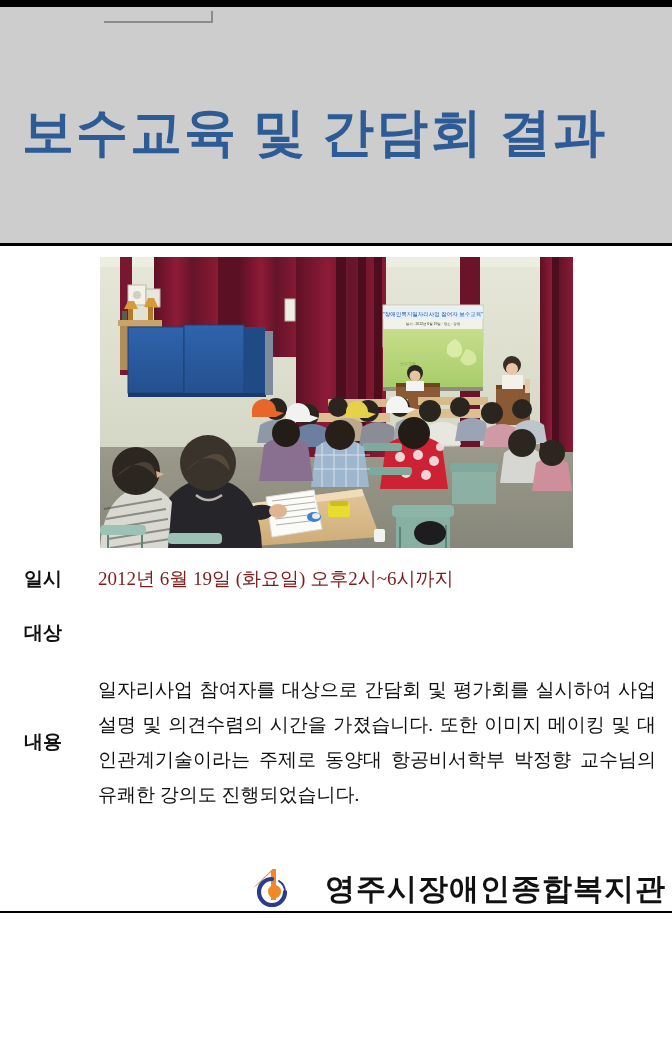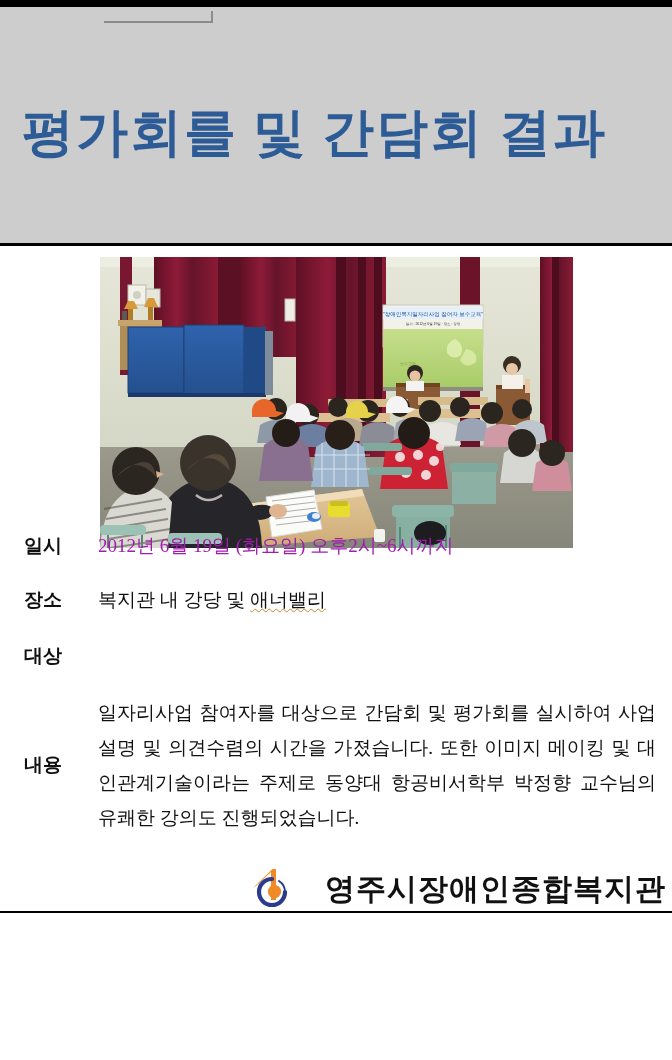--- a/index.html
+++ b/index.html
@@ -75,21 +75,21 @@
     width: 473px;
     height: 291px;
     overflow: hidden;
     background: #d8d6cf;
   }
   .photo-svg { display:block; width:473px; height:291px; }
 
   
   .info {
     position: absolute;
-    top: 527px;
+    top: 560px;
     left: 0;
     width: 672px;
   }
   .row {
     position: relative;
     display: flex;
     align-items: flex-start;
   }
   .row-label {
     width: 74px;
@@ -102,21 +102,21 @@
   }
   .row-value {
     flex: 1 1 auto;
     font-size: 19px;
     color: #111111;
     font-family: "Liberation Serif", "DejaVu Serif", serif;
     padding-right: 16px;
   }
   .r1 { height: 56px; }
   .r1 .row-label { padding-top: 6px; }
-  .r1 .row-value { padding-top: 6px; color: #a21caf; }
+  .r1 .row-value { padding-top: 6px; color: #7f1d1d; }
   .r2 { height: 56px; }
   .r2 .row-label { padding-top: 4px; }
   .r2 .row-value { padding-top: 4px; }
   .r3 { height: 56px; }
   .r3 .row-label { padding-top: 4px; }
   .r3 .row-value { padding-top: 4px; }
 
   .r4 { min-height: 140px; align-items: center; }
   .r4 .row-label { padding-top: 0; }
   .r4 .row-value {
@@ -166,21 +166,21 @@
     border-top: 2px solid #000000;
   }
 </style>
 </head>
 <body>
 
 <div class="top-bar"></div>
 
 <div class="header-block">
   <div class="header-tab"></div>
-  <div class="title-line2">평가회를 및 간담회 결과</div>
+  <div class="title-line2">보수교육 및 간담회 결과</div>
 </div>
 
 <div class="photo-wrap">
   <svg class="photo-svg" viewBox="0 0 473 291" preserveAspectRatio="none">
     <defs>
       <linearGradient id="wallG" x1="0" y1="0" x2="0" y2="1">
         <stop offset="0%" stop-color="#e6e7d8"></stop>
         <stop offset="100%" stop-color="#d3d5c4"></stop>
       </linearGradient>
       <linearGradient id="curtG" x1="0" y1="0" x2="1" y2="0">
@@ -397,24 +397,20 @@
   </svg>
 </div>
 
 <div class="info">
 
   <div class="row r1">
     <div class="row-label">일시</div>
     <div class="row-value">2012년 6월 19일 (화요일) 오후2시~6시까지</div>
   </div>
 
-  <div class="row r2">
-    <div class="row-label">장소</div>
-    <div class="row-value"><span>복지관 내 강당 및 </span><span class="squiggle">애너밸리</span></div>
-  </div>
 
   <div class="row r3">
     <div class="row-label">대상</div>
   </div>
 
   <div class="row r4">
     <div class="row-label">내용</div>
     <div class="row-value">일자리사업 참여자를 대상으로 간담회 및 평가회를 실시하여 사업설명 및 의견수렴의 시간을 가졌습니다. 또한 이미지 메이킹 및 대인관계기술이라는 주제로 동양대 항공비서학부 박정향 교수님의 유쾌한 강의도 진행되었습니다.</div>
   </div>
 

